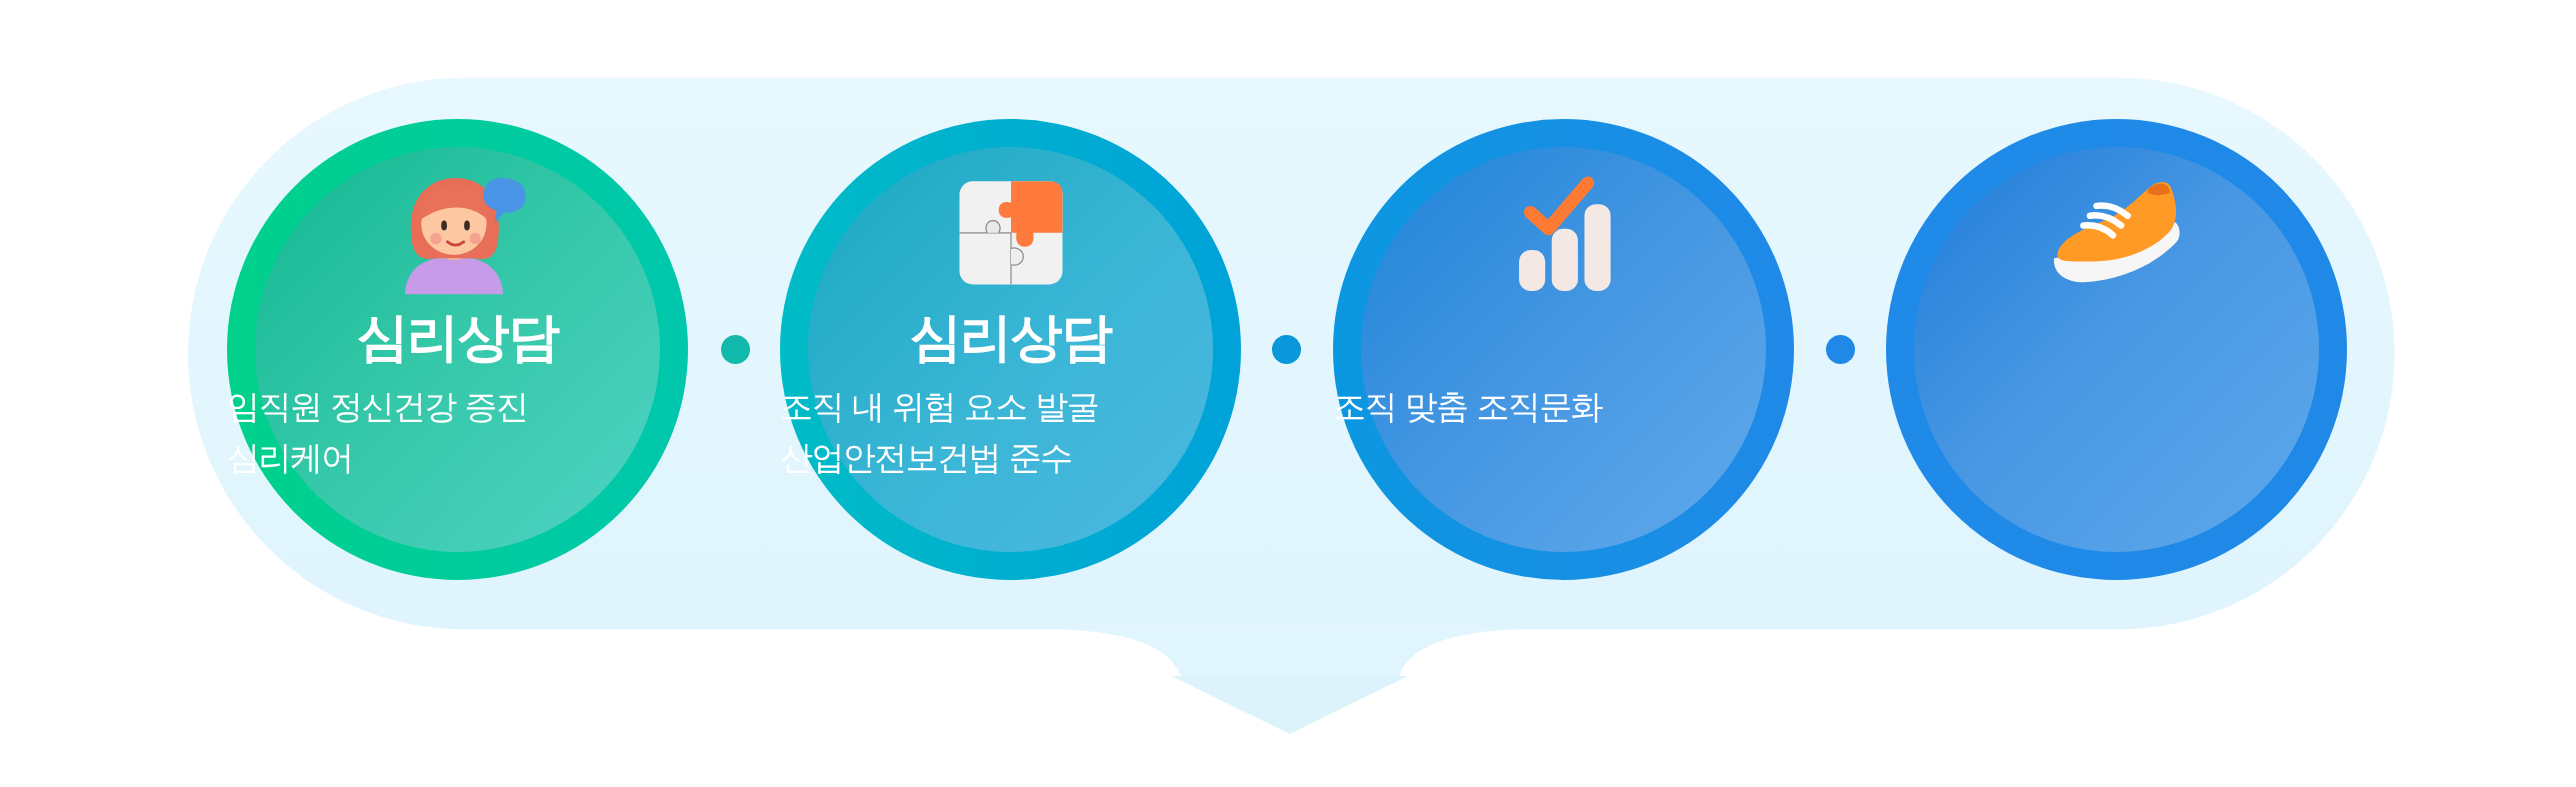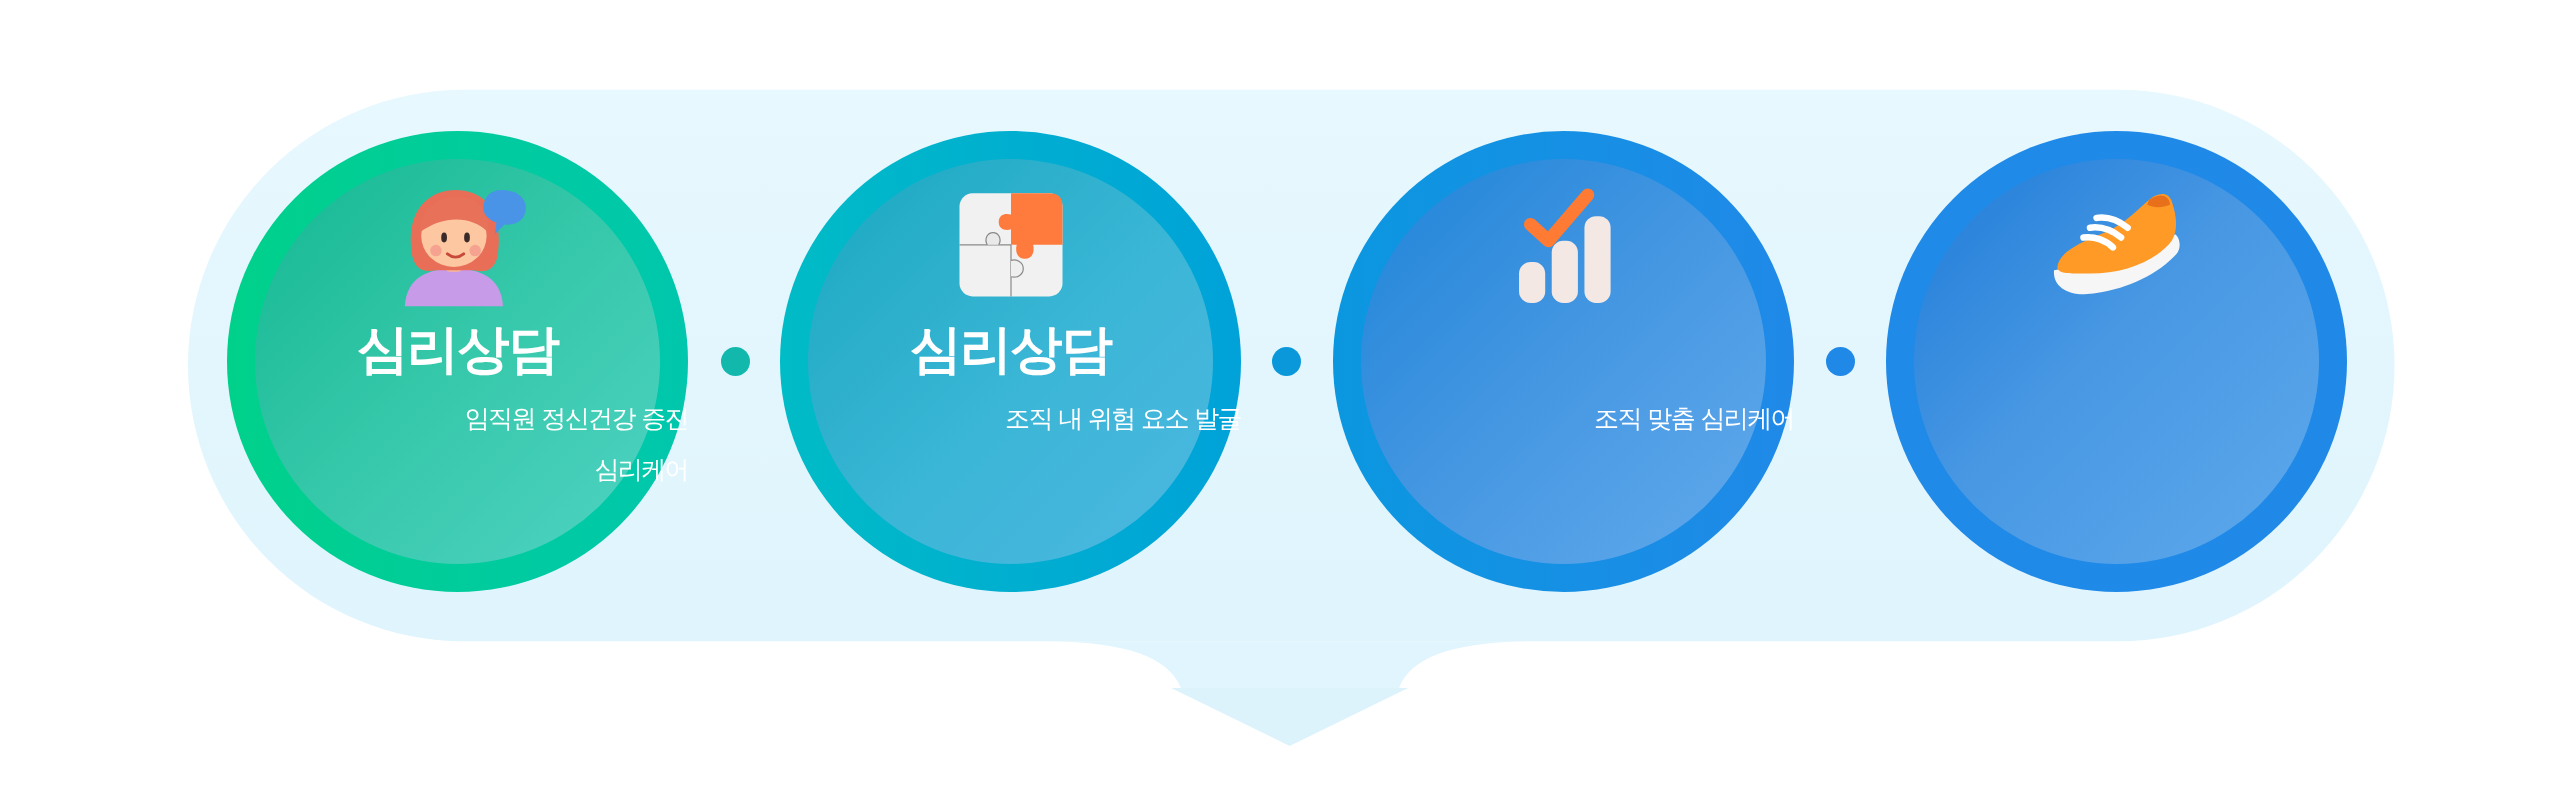--- a/index.html
+++ b/index.html
@@ -1,32 +1,32 @@
 <!DOCTYPE html>
 <html style="font-size:13px"><head>
 <meta charset="utf-8">
 <style>
   html, body { margin: 0; padding: 0; background: #ffffff; }
   body { width: 2576px; height: 788px; position: relative; overflow: hidden;
          font-family: "DejaVu Sans", "Liberation Sans", sans-serif; }
-  .stage { position: absolute; left: 0; top: 12px; width: 2576px; height: 668px; }
+  .stage { position: absolute; left: 0; top: 0; width: 2576px; height: 668px; }
   .bg-svg { position: absolute; left: 0; top: 0; }
   .step { position: absolute; width: 461px; height: 461px; border-radius: 50%;
           top: 119px; box-sizing: border-box; }
   .step .inner { position: absolute; left: 28px; top: 28px; width: 405px; height: 405px;
                  border-radius: 50%; }
   .step .content { position: absolute; left: 0; top: 0; width: 461px; height: 461px;
                    display: flex; flex-direction: column; align-items: center; color: #ffffff; }
   .step .icon { position: absolute; top: 54px; left: 50%; transform: translateX(-50%);
                 width: 139px; height: 123px; }
   .step .title { position: absolute; top: 186px; left: 0; width: 100%; text-align: center;
                  font-size: 52px; font-weight: bold; letter-spacing: -1.6px; line-height: 65px; }
   .step .title .slash { font-size: 36px; font-weight: normal; margin: 0 3.3px; }
-  .step .desc { position: absolute; top: 262px; left: 0; width: 100%; text-align: right;
-                font-size: 25px; line-height: 51px; letter-spacing: -1.6px; }
+  .step .desc { position: absolute; top: 262px; left: 0; width: 100%; text-align: left;
+                font-size: 33px; line-height: 51px; letter-spacing: -1.6px; }
   .step .desc span { display: block; }
 
   .s1 { left: 227px; background: linear-gradient(90deg, #00d18a 0%, #00c7ad 100%); }
   .s1 .inner { background: linear-gradient(135deg, #14b893 0%, #36c8aa 50%, #4fd3c4 100%); }
   .s2 { left: 780px; background: linear-gradient(90deg, #00bcc6 0%, #00a2d9 100%); }
   .s2 .inner { background: linear-gradient(135deg, #1aa8c0 0%, #3bb6d6 55%, #4db7e2 100%); }
   .s3 { left: 1333px; background: linear-gradient(90deg, #0b97e0 0%, #2089e8 100%); }
   .s3 .inner { background: linear-gradient(135deg, #1f84d8 0%, #4597e2 50%, #62aaec 100%); }
   .s4 { left: 1886px; background: linear-gradient(90deg, #1f8ae8 0%, #2089e8 100%); }
   .s4 .inner { background: linear-gradient(135deg, #1f7cd8 0%, #4797e3 45%, #5ea9ec 100%); }
@@ -91,37 +91,38 @@
           <rect x="0" y="0" width="126" height="126" rx="16" fill="#f1f1f1"></rect>
           <path d="M63 0 L110 0 Q126 0 126 16 L126 63 L90 63 C 92 70, 90 80, 80 80 C 70 80, 68 70, 70 63 L63 63 L63 44 C 56 46, 48 44, 48 35 C 48 26, 56 24, 63 26 Z" fill="#ff7a3d"></path>
           <path d="M0 63 L63 63 M63 63 L63 126" stroke="#8a8a8a" stroke-width="1.5" fill="none"></path>
           <path d="M34 63 C 30 56, 34 48, 41 48 C 48 48, 52 56, 48 63" stroke="#8a8a8a" stroke-width="1.5" fill="#e9e9e9"></path>
           <path d="M63 82 C 70 80, 78 84, 78 92 C 78 100, 70 104, 63 102" stroke="#8a8a8a" stroke-width="1.5" fill="#efefef"></path>
         </g>
       </svg>
       <div class="title">심리상담</div>
       <div class="desc">
         <span>조직 내 위험 요소 발굴</span>
+        <span>산업안전보건법 준수</span>
       </div>
     </div>
   </div>
 
   <div class="dot" style="left:1272px; background:#0a98da;"></div>
 
   <div class="step s3">
     <div class="inner"></div>
     <div class="content">
       <svg class="icon" viewBox="0 0 170 150">
         <rect x="30" y="94" width="32" height="50" rx="14" fill="#f3e8e4"></rect>
         <rect x="70" y="68" width="32" height="76" rx="14" fill="#f3e8e4"></rect>
         <rect x="110" y="38" width="32" height="106" rx="14" fill="#f3e8e4"></rect>
         <path d="M44 48 L 66 68 L 114 12" stroke="#ff7a33" stroke-width="16" fill="none" stroke-linecap="round" stroke-linejoin="round"></path>
       </svg>
       <div class="desc">
-        <span>조직 맞춤 심리케어</span>
+        <span>조직 맞춤 조직문화</span>
       </div>
     </div>
   </div>
 
   <div class="dot" style="left:1826px; background:#2088e6;"></div>
 
   <div class="step s4">
     <div class="inner"></div>
     <div class="content">
       <svg class="icon" viewBox="0 0 170 150">

